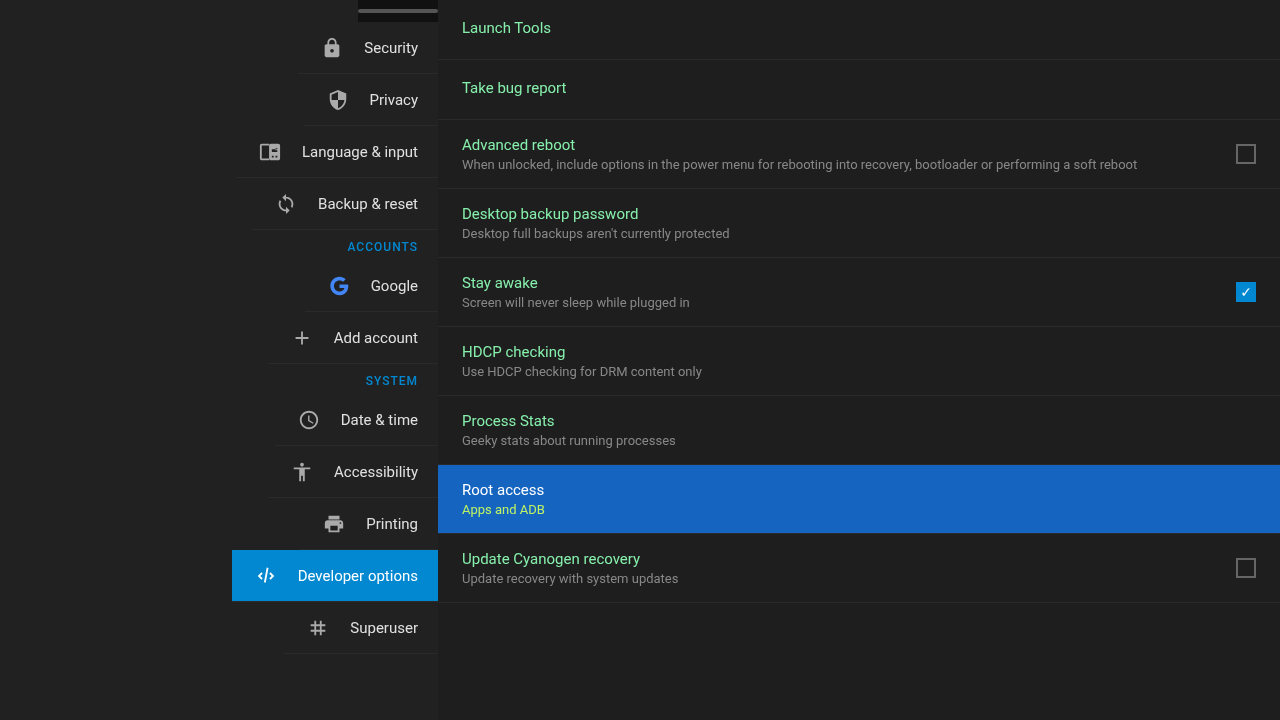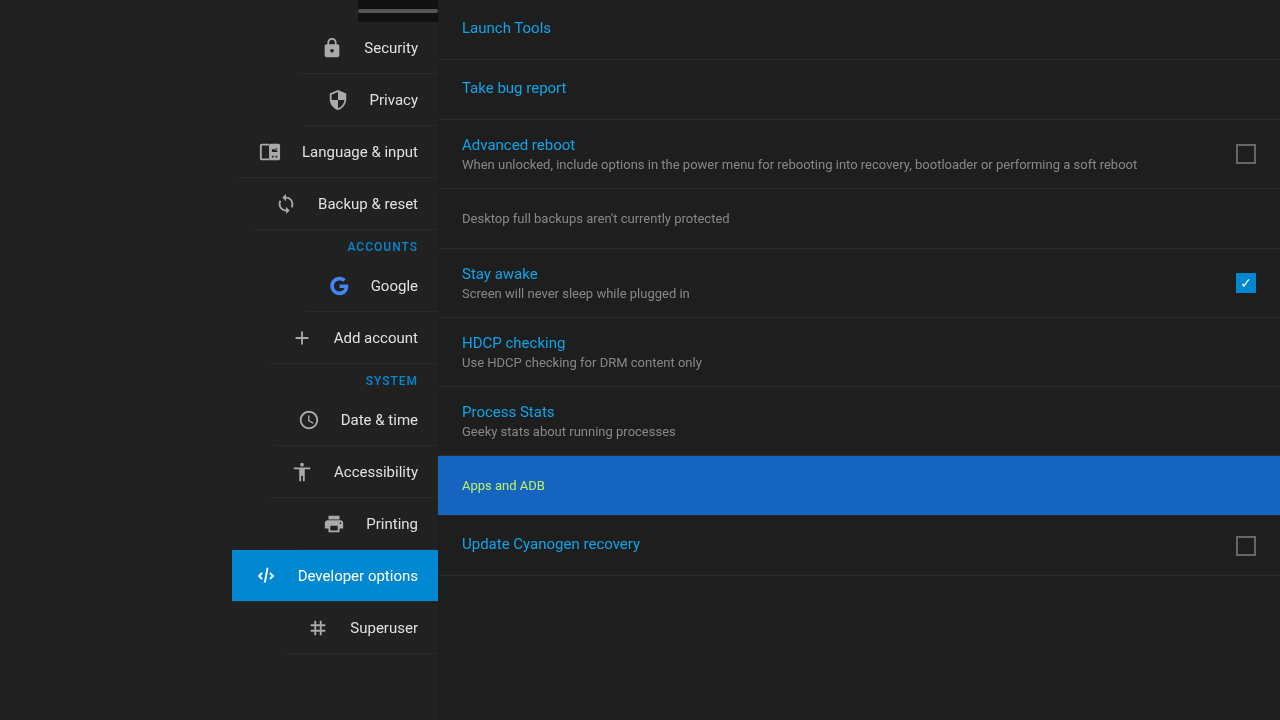--- a/index.html
+++ b/index.html
@@ -92,21 +92,21 @@
       min-height: 60px;
     }
     .main-item.selected {
       background: #1565c0;
     }
 
     .main-item-text {
       flex: 1;
     }
     .main-item-title {
-      color: #0ea5e9;
+      color: #86efac;
       font-size: 15px;
       font-weight: 400;
       margin-bottom: 3px;
     }
     .main-item-subtitle {
       color: #888;
       font-size: 13px;
     }
     .main-item.selected .main-item-title,
     .main-item.selected .main-item-subtitle {
@@ -279,20 +279,21 @@
   <div class="main-item">
     <div class="main-item-text">
       <div class="main-item-title">Advanced reboot</div>
       <div class="main-item-subtitle">When unlocked, include options in the power menu for rebooting into recovery, bootloader or performing a soft reboot</div>
     </div>
     <div class="checkbox"></div>
   </div>
 
   <div class="main-item">
     <div class="main-item-text">
+      <div class="main-item-title">Desktop backup password</div>
       <div class="main-item-subtitle">Desktop full backups aren't currently protected</div>
     </div>
   </div>
 
   <div class="main-item">
     <div class="main-item-text">
       <div class="main-item-title">Stay awake</div>
       <div class="main-item-subtitle">Screen will never sleep while plugged in</div>
     </div>
     <div class="checkbox checked"></div>
@@ -308,23 +309,25 @@
 
   <div class="main-item">
     <div class="main-item-text">
       <div class="main-item-title">Process Stats</div>
       <div class="main-item-subtitle">Geeky stats about running processes</div>
     </div>
   </div>
 
   <div class="main-item selected">
     <div class="main-item-text">
+      <div class="main-item-title">Root access</div>
       <div class="main-item-subtitle">Apps and ADB</div>
     </div>
   </div>
 
   <div class="main-item">
     <div class="main-item-text">
       <div class="main-item-title">Update Cyanogen recovery</div>
+      <div class="main-item-subtitle">Update recovery with system updates</div>
     </div>
     <div class="checkbox"></div>
   </div>
 </div>
 
 </body></html>

